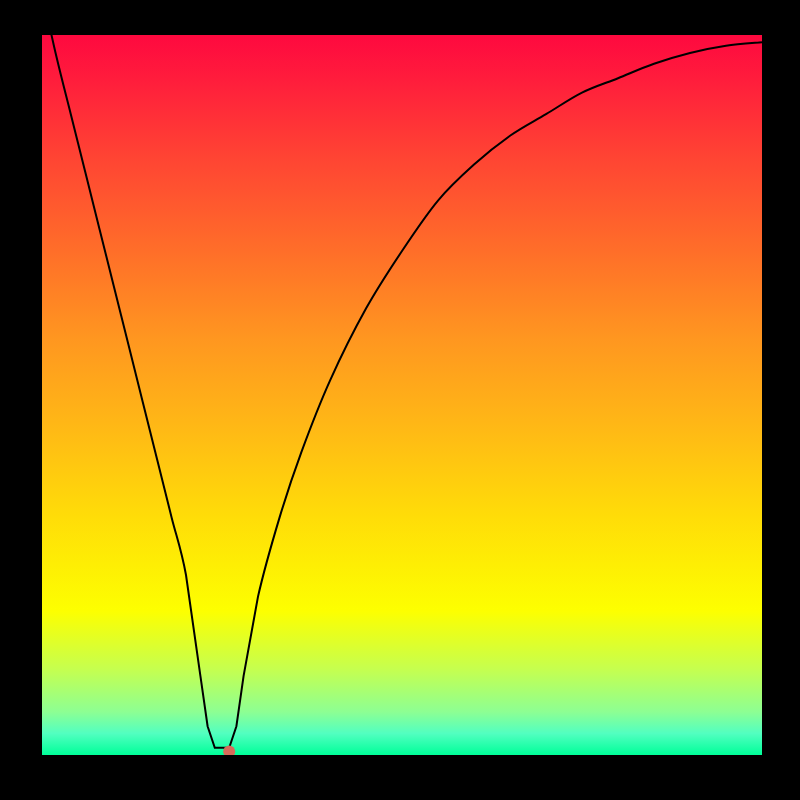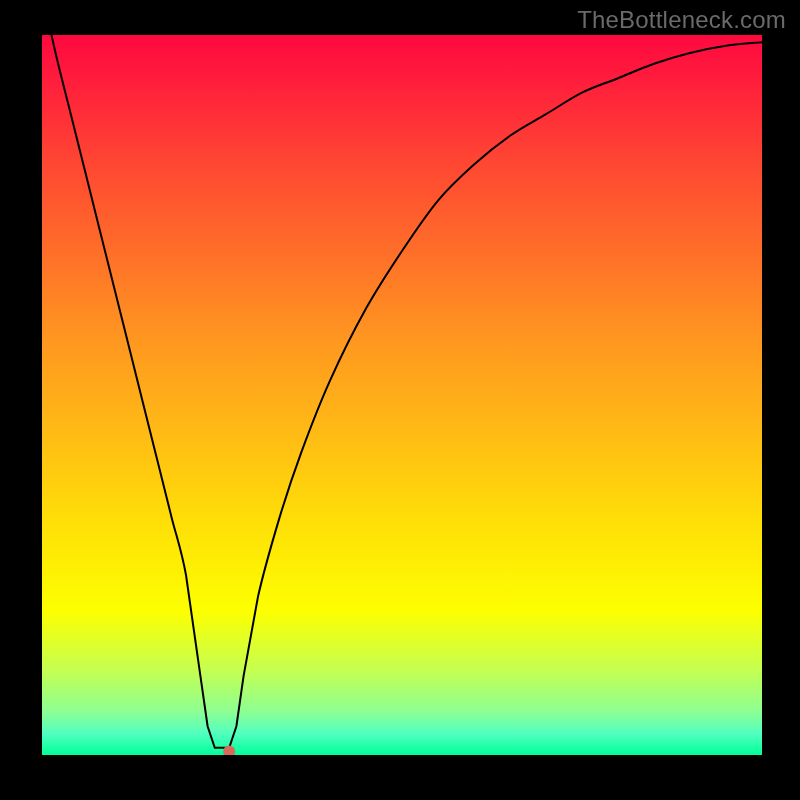--- a/index.html
+++ b/index.html
@@ -49,21 +49,20 @@
     top: 35px;
     width: 720px;
     height: 720px;
     z-index: 2;
   }
 </style>
 </head>
 <body>
 <div class="container">
 
-  <div class="watermark">TheBottleneck.com</div>
 
   <div class="plot-area"></div>
 
   <svg class="curve" viewBox="0 0 720 720" preserveAspectRatio="none">
     <path d="M 0.00 -43.20 C 2.40 -32.40 9.60 1.20 14.40 21.60 C 19.20 42.00 24.00 60.00 28.80 79.20 C 33.60 98.40 38.40 117.60 43.20 136.80 C 48.00 156.00 52.80 175.20 57.60 194.40 C 62.40 213.60 67.20 232.80 72.00 252.00 C 76.80 271.20 81.60 290.40 86.40 309.60 C 91.20 328.80 96.00 348.00 100.80 367.20 C 105.60 386.40 110.40 405.60 115.20 424.80 C 120.00 444.00 124.80 463.20 129.60 482.40 C 134.40 501.60 139.20 513.60 144.00 540.00 L 158.40 640.80 L 165.60 691.20 L 172.80 712.80 L 180.00 712.80 L 187.20 712.80 L 194.40 691.20 L 201.60 640.80 L 216.00 561.60 C 222.00 535.20 230.40 506.40 237.60 482.40 C 244.80 458.40 250.80 440.40 259.20 417.60 C 267.60 394.80 277.20 369.60 288.00 345.60 C 298.80 321.60 312.00 295.20 324.00 273.60 C 336.00 252.00 348.00 234.00 360.00 216.00 C 372.00 198.00 384.00 180.00 396.00 165.60 C 408.00 151.20 420.00 140.40 432.00 129.60 C 444.00 118.80 456.00 109.20 468.00 100.80 C 480.00 92.40 492.00 86.40 504.00 79.20 C 516.00 72.00 528.00 63.60 540.00 57.60 C 552.00 51.60 564.00 48.00 576.00 43.20 C 588.00 38.40 600.00 33.00 612.00 28.80 C 624.00 24.60 636.00 21.00 648.00 18.00 C 660.00 15.00 672.00 12.60 684.00 10.80 C 696.00 9.00 714.00 7.80 720.00 7.20 " fill="none" stroke="#000" stroke-width="2"></path>
     <circle cx="187.20" cy="716.40" r="6" fill="#d66b5a"></circle>
   </svg>
 
 </div>
 

